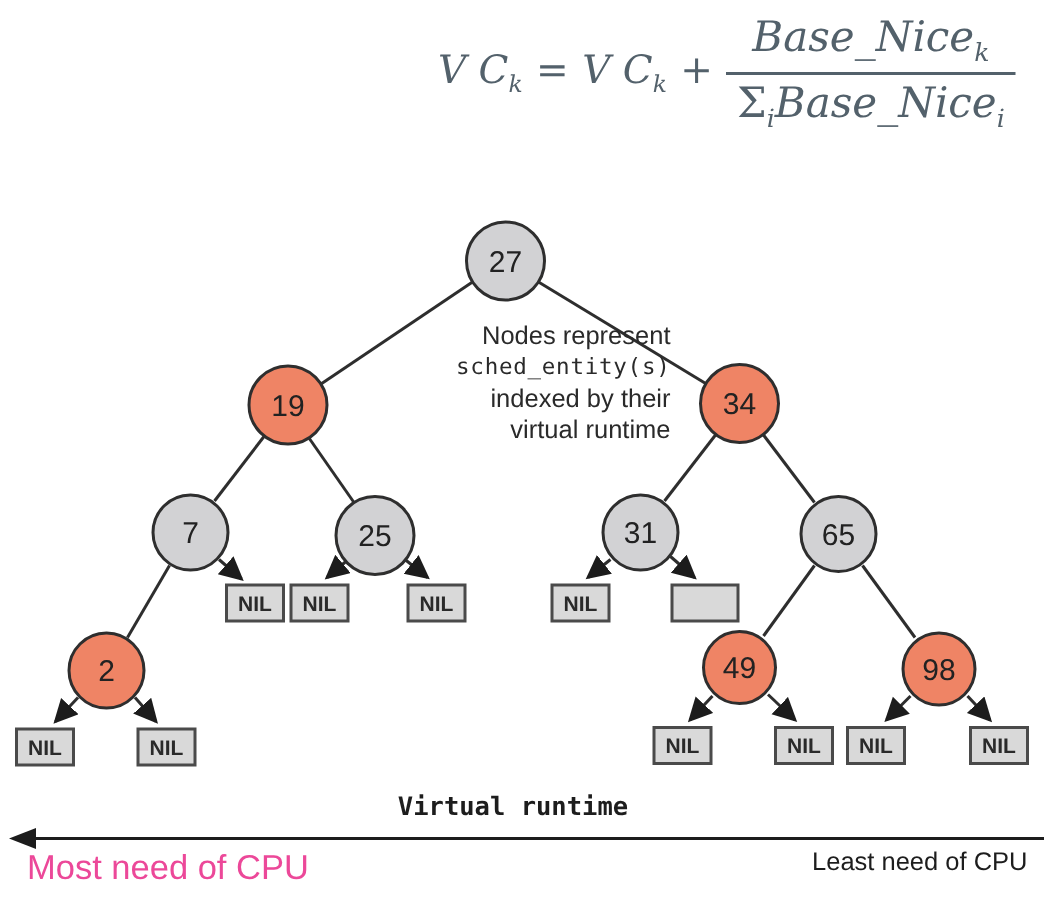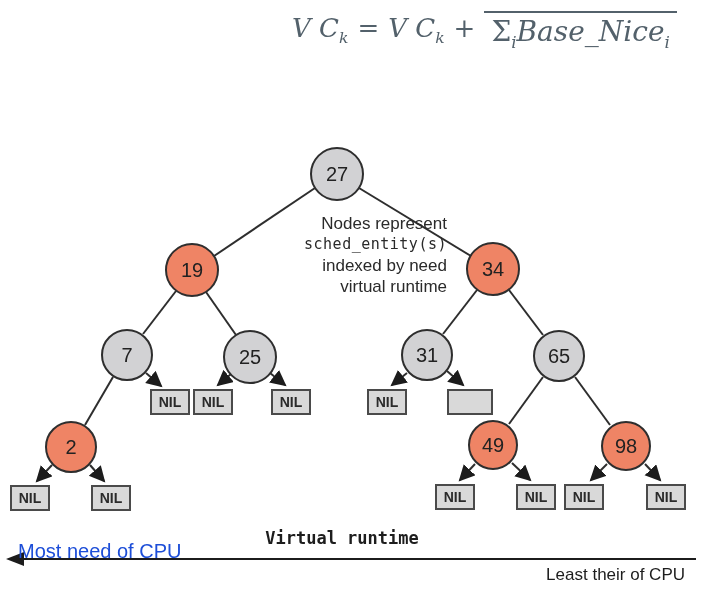--- a/index.html
+++ b/index.html
@@ -37,36 +37,37 @@
   
   .annotation {
     position:absolute; left:227px; top:213px; width:220px;
     text-align:right; font-size:17px; line-height:21px; color:#2a2a2a;
   }
   .annotation .mono { font-family:"DejaVu Sans Mono", monospace; font-size:15px; letter-spacing:0.5px; }
   .vr-label {
     position:absolute; left:212px; top:528px; width:260px; text-align:center;
     font-family:"DejaVu Sans Mono", monospace; font-weight:bold; font-size:17px; color:#1d1d1d;
   }
-  .most-label  { position:absolute; left:18px;  top:540px; font-size:20px; color:#1d4ed8; }
+  .most-label  { position:absolute; left:18px;  top:565px; font-size:23px; color:#ec4899; }
   .least-label { position:absolute; right:19px; top:565px; font-size:17px; color:#1d1d1d; }
 </style>
 </head>
 <body>
 
 <div class="canvas">
 
   <div class="formula">
     <span class="fmain">
       <span><span>V C</span><sub>k</sub></span>
       <span class="fop">=</span>
       <span><span>V C</span><sub>k</sub></span>
       <span class="fop">+</span>
     </span>
     <span class="frac">
+      <span class="fnum"><span>Base_Nice</span><sub>k</sub></span>
       <span class="fbar"></span>
       <span class="fden"><span class="sigma">Σ</span><sub>i</sub><span>Base_Nice</span><sub>i</sub></span>
     </span>
   </div>
 
   <svg class="tree" width="704" height="607" viewBox="0 0 704 607">
     <defs>
       <marker id="ah" markerWidth="9" markerHeight="9" refX="7" refY="4" orient="auto">
         <path d="M0,0 L8,4 L0,8 Z" fill="#1c1c1c"></path>
       </marker>
@@ -188,21 +189,21 @@
 
     <g>
       <line class="axis-line" x1="22" y1="559" x2="696" y2="559"></line>
       <polygon class="axis-head" points="6,559 24,552 24,566"></polygon>
     </g>
   </svg>
 
   <div class="annotation">
     <div>Nodes represent</div>
     <div class="mono">sched_entity(s)</div>
-    <div>indexed by need</div>
+    <div>indexed by their</div>
     <div>virtual runtime</div>
   </div>
 
   <div class="vr-label">Virtual runtime</div>
   <div class="most-label">Most need of CPU</div>
-  <div class="least-label">Least their of CPU</div>
+  <div class="least-label">Least need of CPU</div>
 
 </div>
 
 </body></html>

